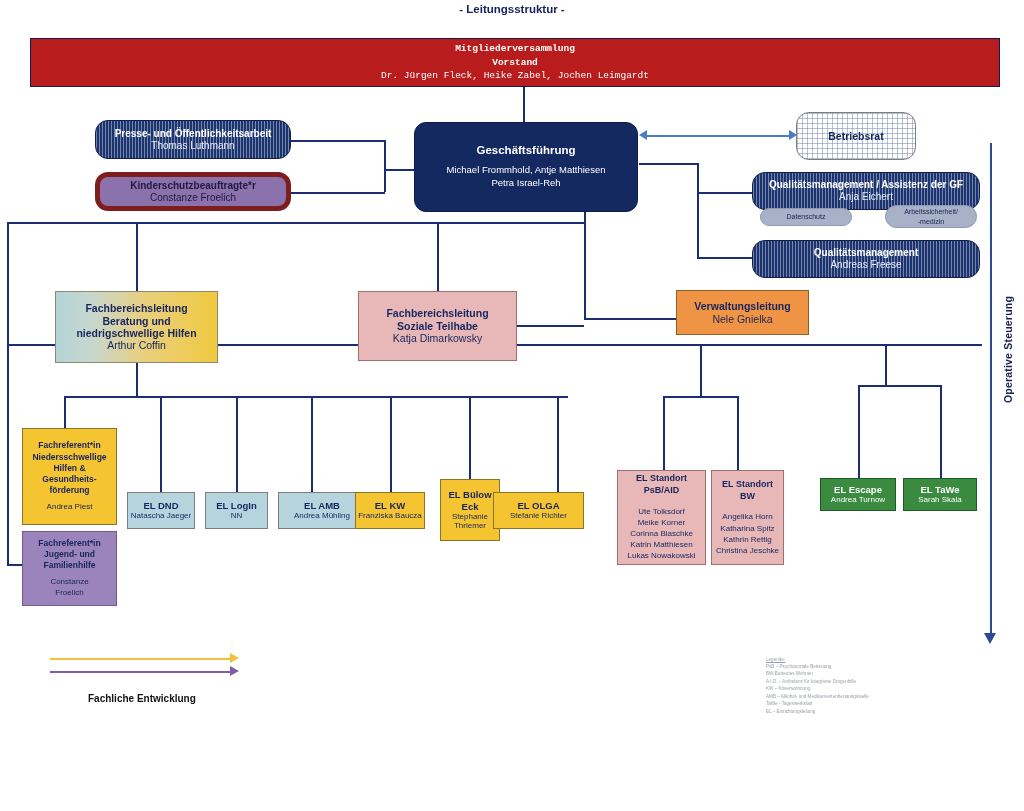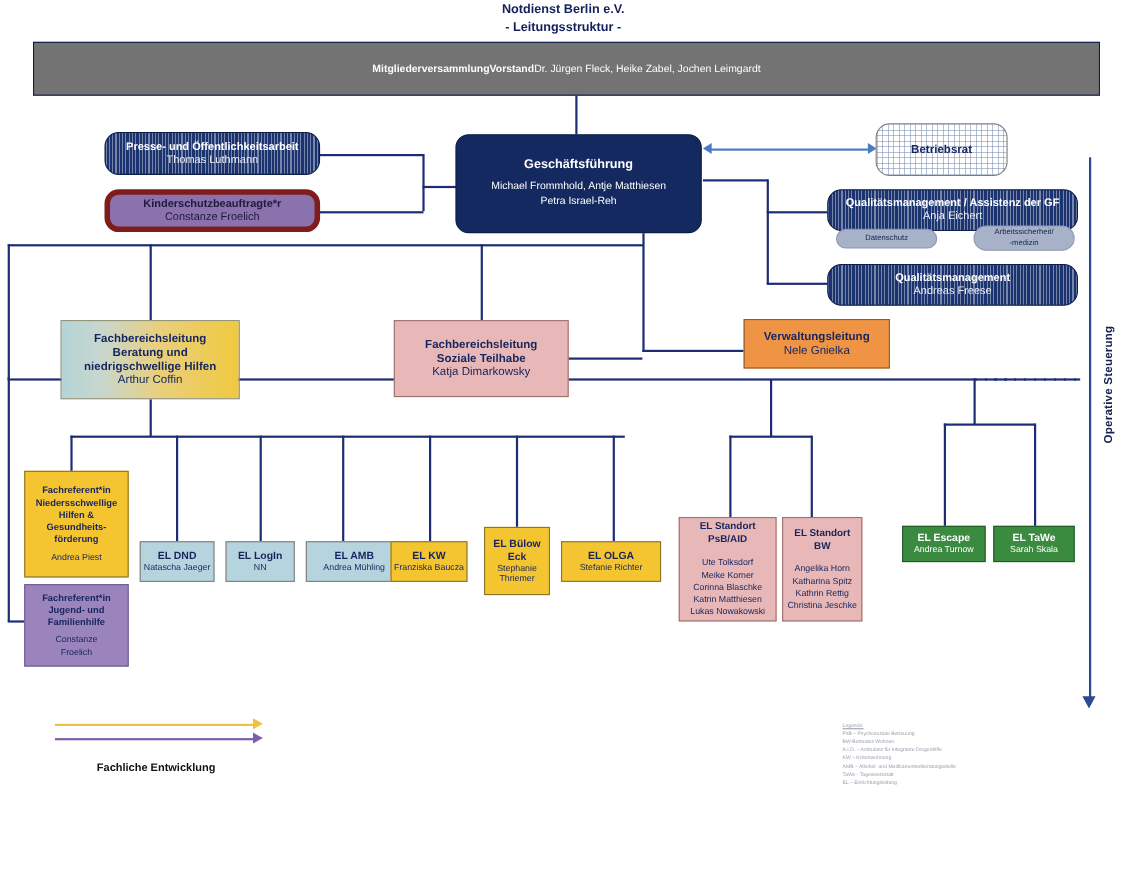--- a/index.html
+++ b/index.html
@@ -39,30 +39,31 @@
     font-weight: bold;
     color: #15215c;
     font-size: 11.5px;
     line-height: 1.35;
     z-index: 6;
   }
 
   
   .topbar {
     position: absolute;
-    background: #737373;
+    background: #b91c1c;
     border: 1px solid #0e1f4d;
     color: #ffffff;
     font-size: 9.5px;
     display: flex;
-    flex-direction: row;
+    flex-direction: column;
     align-items: center;
     justify-content: center;
     line-height: 1.42;
     z-index: 5;
+    font-family: Liberation Mono, monospace;
   }
   .topbar .l1, .topbar .l2 { font-weight: bold; }
   .topbar .l3 { font-weight: normal; }
 
   
   .striped {
     background-color: #1b3470;
     background-image: repeating-linear-gradient(
         90deg,
         rgba(255,255,255,0.40) 0px,
@@ -204,21 +205,20 @@
     color: #111111;
     z-index: 4;
   }
 </style>
 </head>
 <body>
 
 <div id="canvas">
 
   <div class="title" style="left:0; top:2px;">
-    <div>Notdienst Berlin e.V.</div>
     <div>- Leitungsstruktur -</div>
   </div>
 
   <div class="topbar" style="left:30px; top:38px; width:970px; height:49px;">
     <div class="l1">Mitgliederversammlung</div>
     <div class="l2">Vorstand</div>
     <div class="l3">Dr. Jürgen Fleck, Heike Zabel, Jochen Leimgardt</div>
   </div>
 
   <div class="ln v" style="left:523px; top:87px; height:35px;"></div>
@@ -369,21 +369,21 @@
     <div class="t2">Franziska Baucza</div>
   </div>
 
   <div class="box rect yellow small" style="left:440px; top:479px; width:60px; height:62px;">
     <div class="t1">EL Bülow</div>
     <div class="t1">Eck</div>
     <div class="t2">Stephanie</div>
     <div class="t2">Thriemer</div>
   </div>
 
-  <div class="box rect yellow small" style="left:510px; top:492px; width:91px; height:37px;">
+  <div class="box rect yellow small" style="left:493px; top:492px; width:91px; height:37px;">
     <div class="t1">EL OLGA</div>
     <div class="t2">Stefanie Richter</div>
   </div>
 
   <div class="box rect pink-tall standort" style="left:617px; top:470px; width:89px; height:95px;">
     <div class="t1">EL Standort</div>
     <div class="t1">PsB/AID</div>
     <div class="t2" style="white-space:pre-line;">Ute Tolksdorf
 Meike Korner
 Corinna Blaschke

